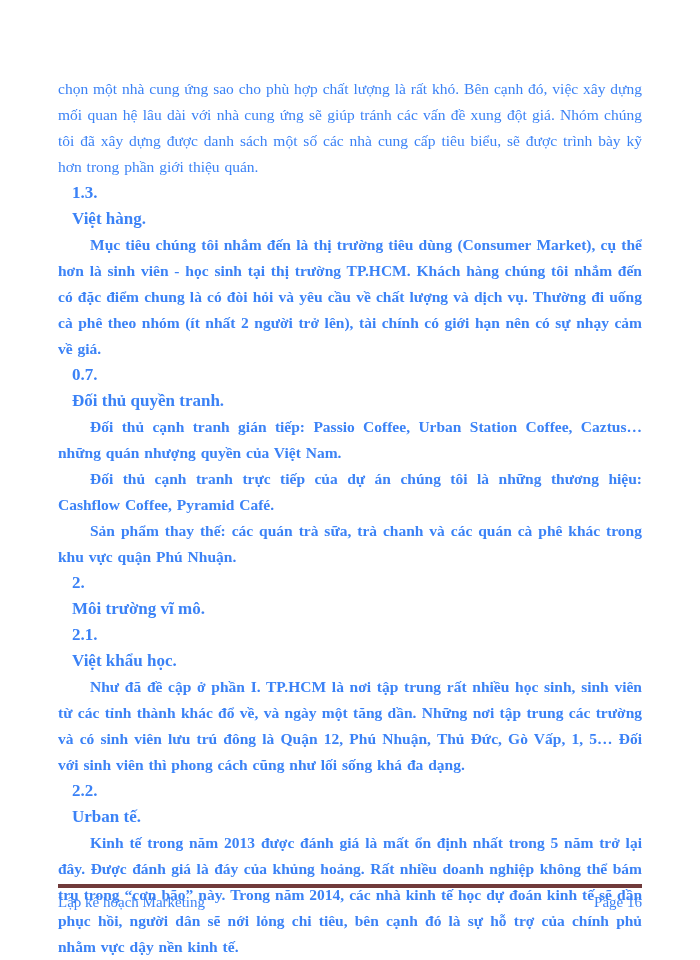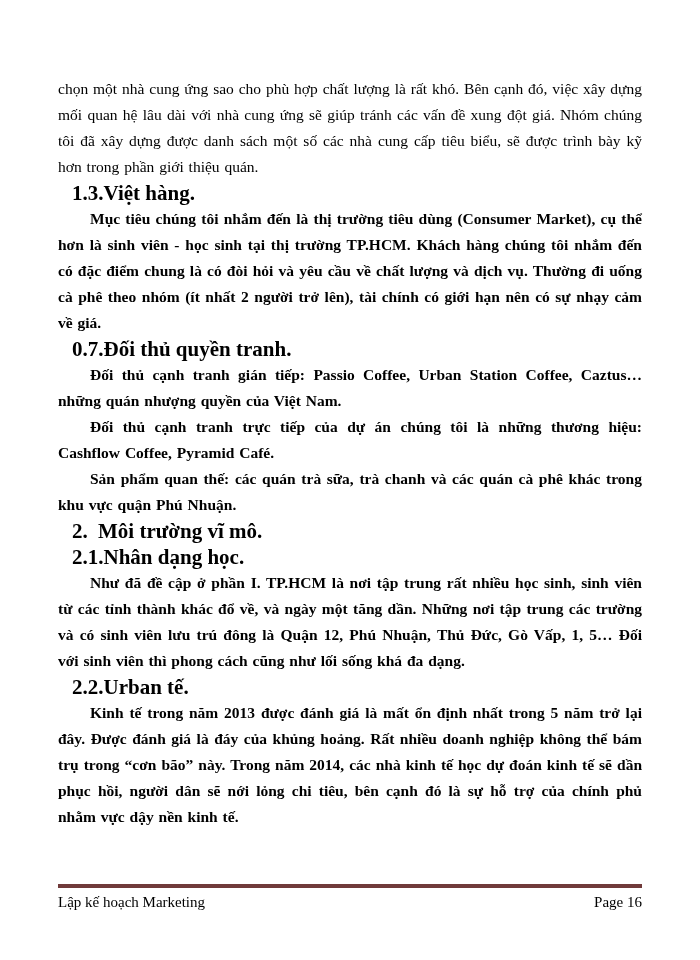--- a/index.html
+++ b/index.html
@@ -8,21 +8,21 @@
     padding: 0;
     background: #ffffff;
   }
   .page {
     position: relative;
     width: 700px;
     height: 960px;
     background: #ffffff;
     overflow: hidden;
     font-family: "Liberation Serif", "DejaVu Serif", serif;
-    color: #000000;
+    color: #3b82f6;
   }
   .content {
     position: absolute;
     left: 58px;
     right: 58px;
     top: 76px;
   }
   .para {
     margin: 0;
     font-size: 15.5px;
@@ -31,23 +31,24 @@
     word-spacing: 1px;
   }
   .para.indent {
     text-indent: 32px;
     font-weight: bold;
   }
   .heading {
     display: flex;
     align-items: baseline;
     font-weight: bold;
-    font-size: 21px;
+    font-size: 17px;
     line-height: 26px;
     padding-left: 14px;
+    flex-direction: column;
   }
   .heading .num {
     flex: 0 0 auto;
     min-width: 26px;
   }
   .footer {
     position: absolute;
     left: 58px;
     right: 58px;
     top: 884px;
@@ -75,28 +76,28 @@
         <span class="num">1.3.</span>
         <span>Việt hàng.</span>
       </div>
       <p class="para indent">Mục tiêu chúng tôi nhắm đến là thị trường tiêu dùng (Consumer Market), cụ thể hơn là sinh viên - học sinh tại thị trường TP.HCM. Khách hàng chúng tôi nhắm đến có đặc điểm chung là có đòi hỏi và yêu cầu về chất lượng và dịch vụ. Thường đi uống cà phê theo nhóm (ít nhất 2 người trở lên), tài chính có giới hạn nên có sự nhạy cảm về giá.</p>
       <div class="heading">
         <span class="num">0.7.</span>
         <span>Đối thủ quyền tranh.</span>
       </div>
       <p class="para indent">Đối thủ cạnh tranh gián tiếp: Passio Coffee, Urban Station Coffee, Caztus… những quán nhượng quyền của Việt Nam.</p>
       <p class="para indent">Đối thủ cạnh tranh trực tiếp của dự án chúng tôi là những thương hiệu: Cashflow Coffee, Pyramid Café.</p>
-      <p class="para indent">Sản phẩm quan thế: các quán trà sữa, trà chanh và các quán cà phê khác trong khu vực quận Phú Nhuận.</p>
+      <p class="para indent">Sản phẩm thay thế: các quán trà sữa, trà chanh và các quán cà phê khác trong khu vực quận Phú Nhuận.</p>
       <div class="heading">
         <span class="num">2.</span>
         <span>Môi trường vĩ mô.</span>
       </div>
       <div class="heading">
         <span class="num">2.1.</span>
-        <span>Nhân dạng học.</span>
+        <span>Việt khẩu học.</span>
       </div>
       <p class="para indent">Như đã đề cập ở phần I. TP.HCM là nơi tập trung rất nhiều học sinh, sinh viên từ các tỉnh thành khác đổ về, và ngày một tăng dần. Những nơi tập trung các trường và có sinh viên lưu trú đông là Quận 12, Phú Nhuận, Thủ Đức, Gò Vấp, 1, 5… Đối với sinh viên thì phong cách cũng như lối sống khá đa dạng.</p>
       <div class="heading">
         <span class="num">2.2.</span>
         <span>Urban tế.</span>
       </div>
       <p class="para indent">Kinh tế trong năm 2013 được đánh giá là mất ổn định nhất trong 5 năm trở lại đây. Được đánh giá là đáy của khủng hoảng. Rất nhiều doanh nghiệp không thể bám trụ trong “cơn bão” này. Trong năm 2014, các nhà kinh tế học dự đoán kinh tế sẽ dần phục hồi, người dân sẽ nới lỏng chi tiêu, bên cạnh đó là sự hỗ trợ của chính phủ nhằm vực dậy nền kinh tế.</p>
     </div>
   <div class="footer">
     <div class="footer-rule" id="footer-rule" style="border-top-color: rgb(112, 58, 58); border-bottom-color: rgb(112, 58, 58);"></div>

